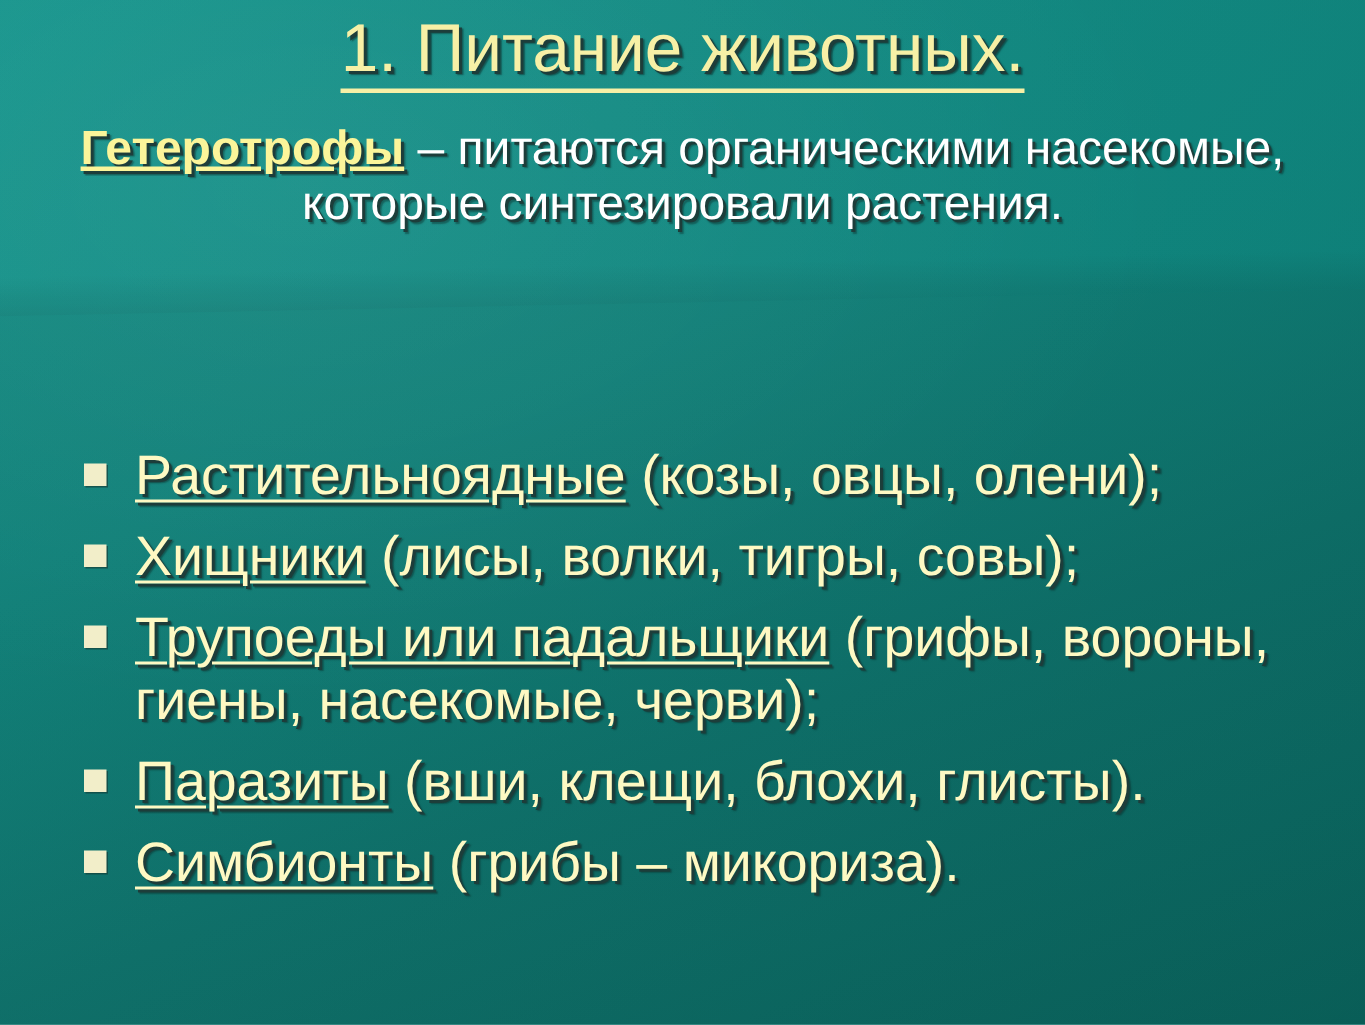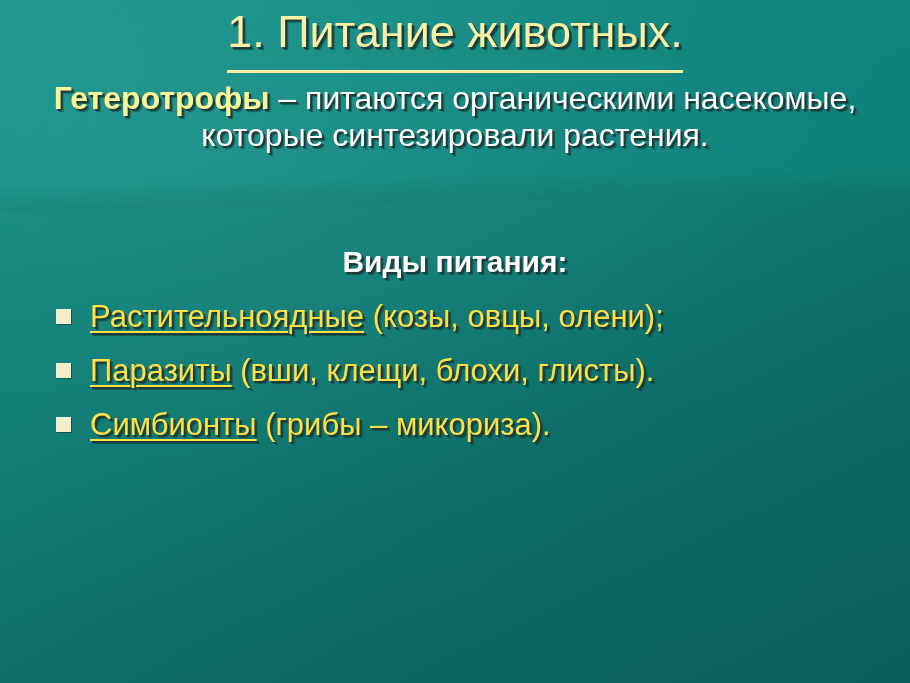--- a/index.html
+++ b/index.html
@@ -69,37 +69,38 @@
     text-align: center;
     font-size: 45px;
     line-height: 56px;
     font-weight: 400;
     color: #f7f0a6;
     text-shadow: 2px 2px 0 #1d3d3a, 3px 3px 1px rgba(10,40,38,0.55);
     white-space: nowrap;
   }
   .slide-title .u {
     border-bottom: 3px solid #f7f0a6;
-    padding-bottom: 13px;
+    padding-bottom: 2px;
   }
 
   .lead {
     position: absolute;
     top: 80px;
     left: 28px;
     width: 854px;
     text-align: center;
     font-size: 32px;
     line-height: 37px;
     color: #ffffff;
     text-shadow: 2px 2px 0 #1d3d3a, 3px 3px 1px rgba(10,40,38,0.45);
   }
   .lead .hl {
     font-weight: bold;
     color: #fbf59a;
+    text-decoration: underline;
   }
 
   .section-head {
     position: absolute;
     top: 245px;
     left: 0;
     width: 910px;
     text-align: center;
     font-size: 30px;
     line-height: 34px;
@@ -114,23 +115,23 @@
     left: 50px;
     width: 845px;
     list-style: none;
     margin: 0;
     padding: 0;
   }
   .bullet-item {
     position: relative;
     padding-left: 40px;
     margin-bottom: 12px;
-    font-size: 31px;
+    font-size: 37px;
     line-height: 42px;
-    color: #fde047;
+    color: #fef9c3;
     text-shadow: 2px 2px 0 #1d3d3a, 3px 3px 1px rgba(10,40,38,0.45);
   }
   .bullet-item:last-child { margin-bottom: 0; }
 
   .bullet-marker {
     position: absolute;
     left: 6px;
     top: 13px;
     width: 15px;
     height: 15px;
@@ -151,29 +152,34 @@
   <div class="bg-base"></div>
   <div class="bg-wedge"></div>
   <div class="bg-vignette"></div>
 
   <div class="content">
 
     <div class="slide-title"><span class="u">1. Питание животных.</span></div>
 
     <div class="lead"><span class="hl">Гетеротрофы</span><span> – питаются органическими насекомые, которые синтезировали растения.</span></div>
 
-    <div class="section-head">Виды питания:</div>
 
     <ul class="bullet-list">
 
       <li class="bullet-item">
         <span class="bullet-marker"></span><span class="term">Растительноядные</span><span> (козы, овцы, олени);</span>
       </li>
 
+      <li class="bullet-item">
+        <span class="bullet-marker"></span><span class="term">Хищники</span><span> (лисы, волки, тигры, совы);</span>
+      </li>
 
+      <li class="bullet-item">
+        <span class="bullet-marker"></span><span class="term">Трупоеды или падальщики</span><span> (грифы, вороны, гиены, насекомые, черви);</span>
+      </li>
 
       <li class="bullet-item">
         <span class="bullet-marker"></span><span class="term">Паразиты</span><span> (вши, клещи, блохи, глисты).</span>
       </li>
 
       <li class="bullet-item">
         <span class="bullet-marker"></span><span class="term">Симбионты</span><span> (грибы – микориза).</span>
       </li>
 
     </ul>

